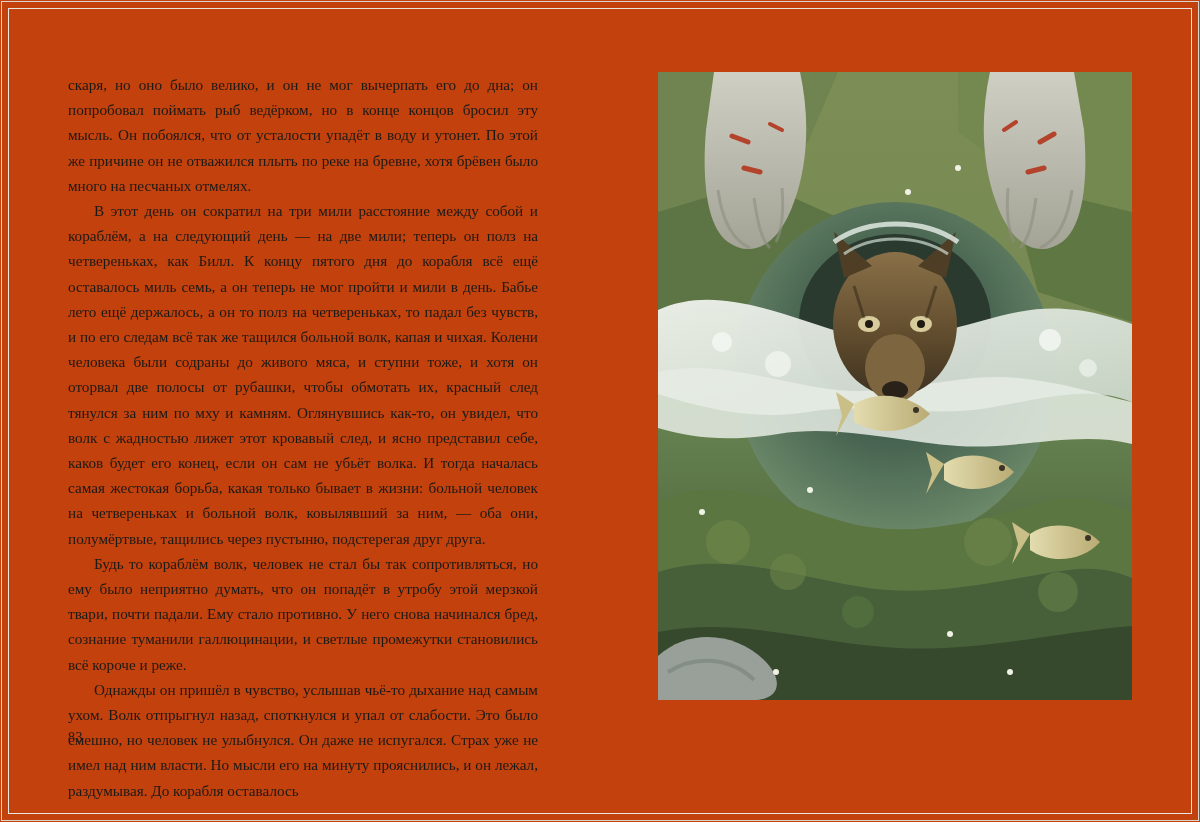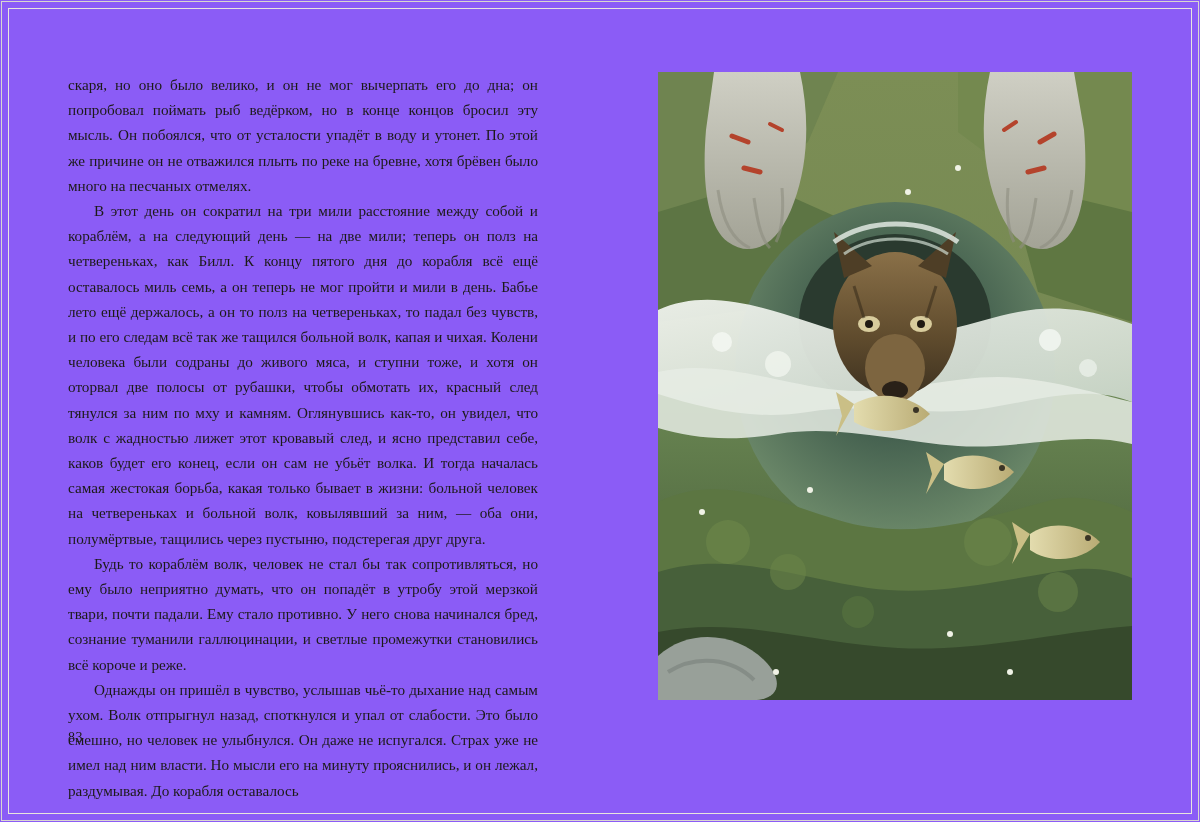--- a/index.html
+++ b/index.html
@@ -11,21 +11,21 @@
     width: 1200px;
     height: 822px;
     font-family: "Liberation Serif", serif;
     overflow: hidden;
   }
 
   .page {
     position: relative;
     width: 1200px;
     height: 822px;
-    background: #8b5cf6;
+    background: #c2410c;
     box-sizing: border-box;
   }
 
   
   .page-frame {
     position: absolute;
     left: 1px;
     top: 1px;
     right: 1px;
     bottom: 1px;

